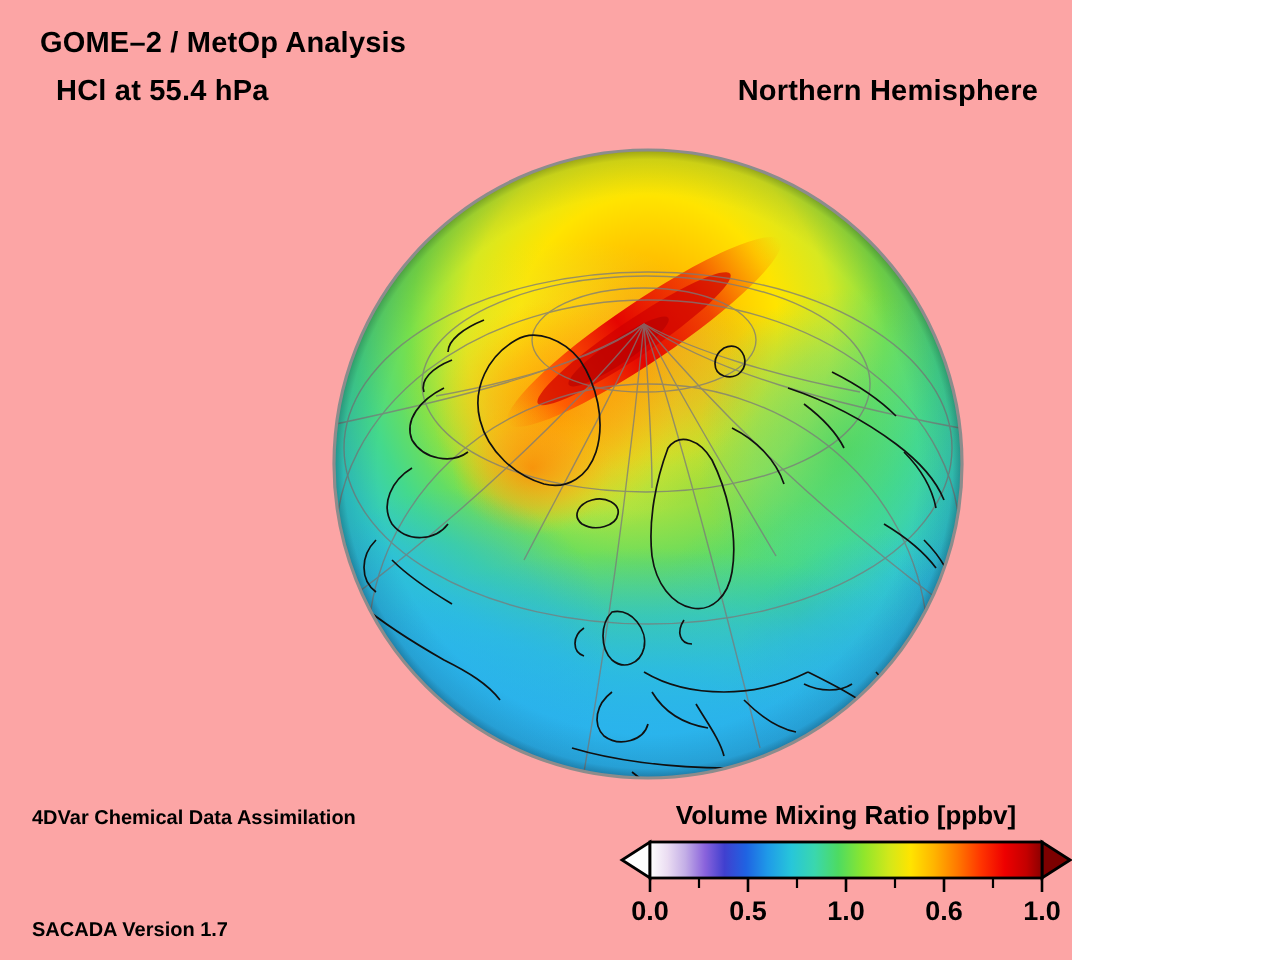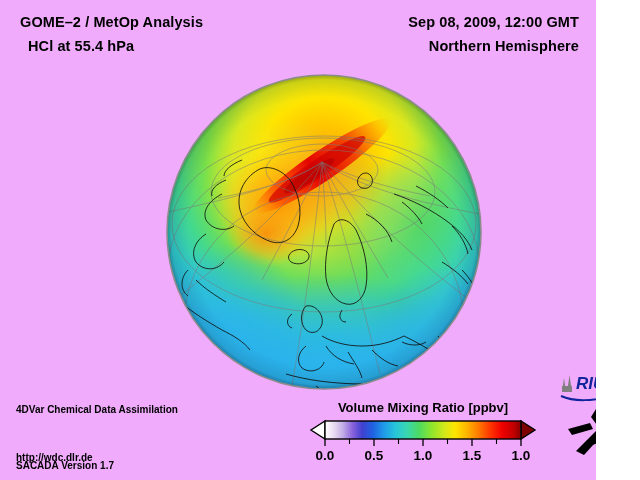--- a/index.html
+++ b/index.html
@@ -2,23 +2,23 @@
 <html><head>
 <meta charset="utf-8">
 <style>
   html, body {
     margin: 0;
     padding: 0;
     background: #ffffff;
   }
   #page {
     position: relative;
-    width: 596px;
+    width: 536px;
     height: 480px;
-    background: #f0abfc;
+    background: #fca5a5;
     font-family: "Liberation Sans", sans-serif;
     overflow: hidden;
   }
 
   
   .hdr {
     position: absolute;
     font-weight: bold;
     font-size: 14.5px;
     color: #000000;
@@ -111,21 +111,20 @@
     height: 58px;
   }
 </style>
 </head>
 <body>
 
 <div id="page">
 
   <div class="hdr" id="title-line1">GOME–2 / MetOp Analysis</div>
   <div class="hdr" id="title-line2">HCl at 55.4 hPa</div>
-  <div class="hdr" id="date-line">Sep 08, 2009, 12:00 GMT</div>
   <div class="hdr" id="hemi-line">Northern Hemisphere</div>
 
   <div id="globe-wrap">
     <svg id="globe-svg" viewBox="0 0 316 316" xmlns="http://www.w3.org/2000/svg">
       <defs>
         <clipPath id="diskClip">
           <circle cx="158" cy="158" r="157"></circle>
         </clipPath>
 
         <radialGradient id="baseField" cx="50%" cy="28%" r="86%">
@@ -287,21 +286,20 @@
 
         <circle cx="158" cy="158" r="157" fill="url(#limbShade)"></circle>
       </g>
 
       <circle cx="158" cy="158" r="157" fill="none" stroke="#8c8c8c" stroke-width="1.6"></circle>
     </svg>
   </div>
 
   <div class="foot" id="foot1">4DVar Chemical Data Assimilation</div>
   <div class="foot" id="foot2">SACADA Version 1.7</div>
-  <div class="foot" id="foot3">http://wdc.dlr.de</div>
 
   <div id="cbar-block">
     <div id="cbar-title">Volume Mixing Ratio [ppbv]</div>
 
     <svg id="cbar-svg" viewBox="0 0 232 30" xmlns="http://www.w3.org/2000/svg">
       <defs>
         <linearGradient id="cbGrad" x1="0" y1="0" x2="1" y2="0">
           <stop offset="0.000" stop-color="#ffffff"></stop>
           <stop offset="0.045" stop-color="#eadcf2"></stop>
           <stop offset="0.090" stop-color="#c3aee6"></stop>
@@ -342,21 +340,21 @@
         <line x1="91.5" y1="20" x2="91.5" y2="25"></line>
         <line x1="140.5" y1="20" x2="140.5" y2="25"></line>
         <line x1="189.5" y1="20" x2="189.5" y2="25"></line>
       </g>
     </svg>
 
     <div id="cbar-ticklabels">
       <span class="cbar-ticklabel" style="left:18px">0.0</span>
       <span class="cbar-ticklabel" style="left:67px">0.5</span>
       <span class="cbar-ticklabel" style="left:116px">1.0</span>
-      <span class="cbar-ticklabel" style="left:165px">1.5</span>
+      <span class="cbar-ticklabel" style="left:165px">0.6</span>
       <span class="cbar-ticklabel" style="left:214px">1.0</span>
     </div>
   </div>
 
   <svg id="riu-logo" viewBox="0 0 76 30" xmlns="http://www.w3.org/2000/svg">
 
     <g fill="#808080">
       <polygon points="2,20 4,6 6,20"></polygon>
       <polygon points="7,20 9.5,3 12,20"></polygon>
       <rect x="2" y="14" width="10" height="6"></rect>

